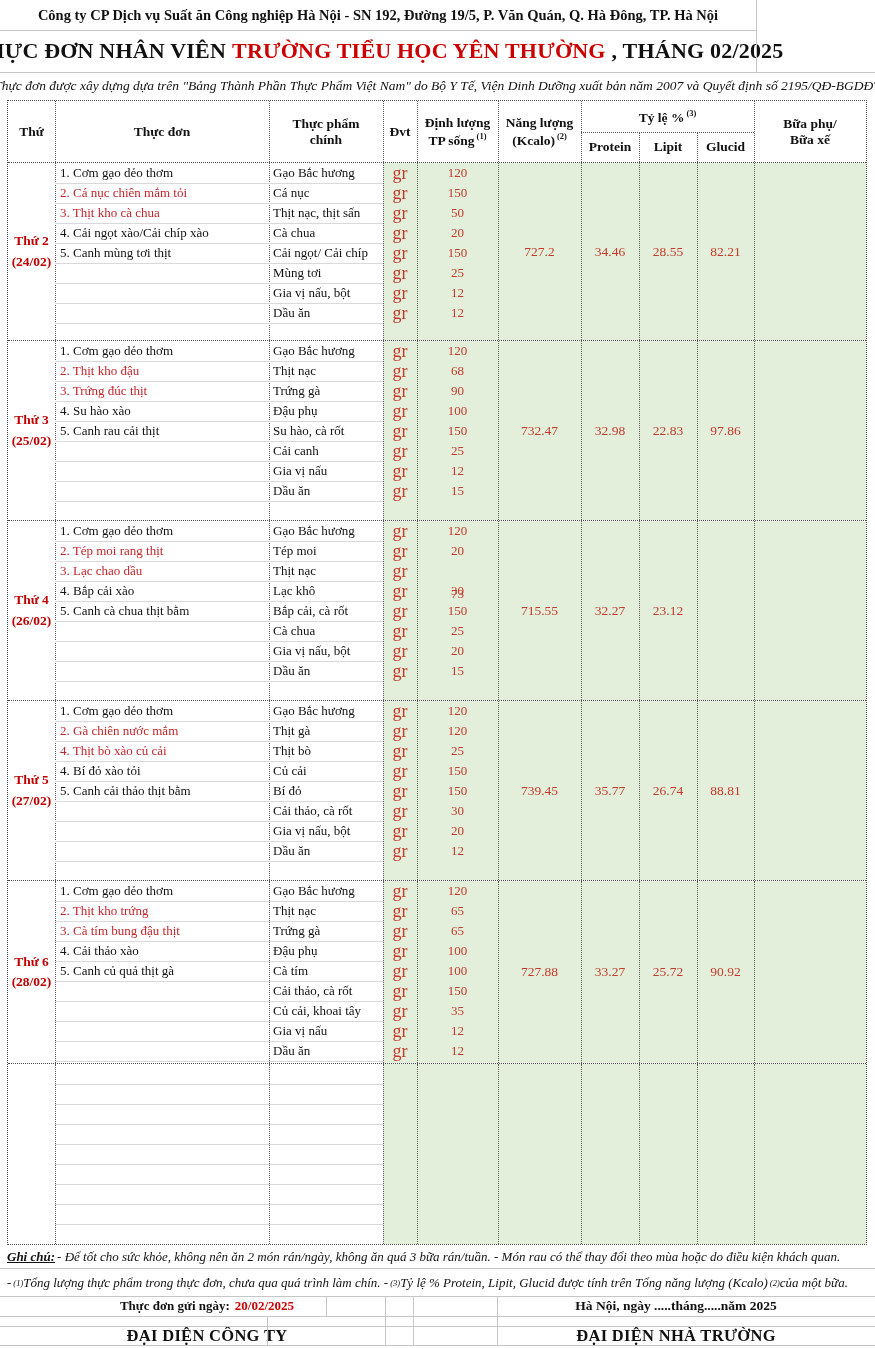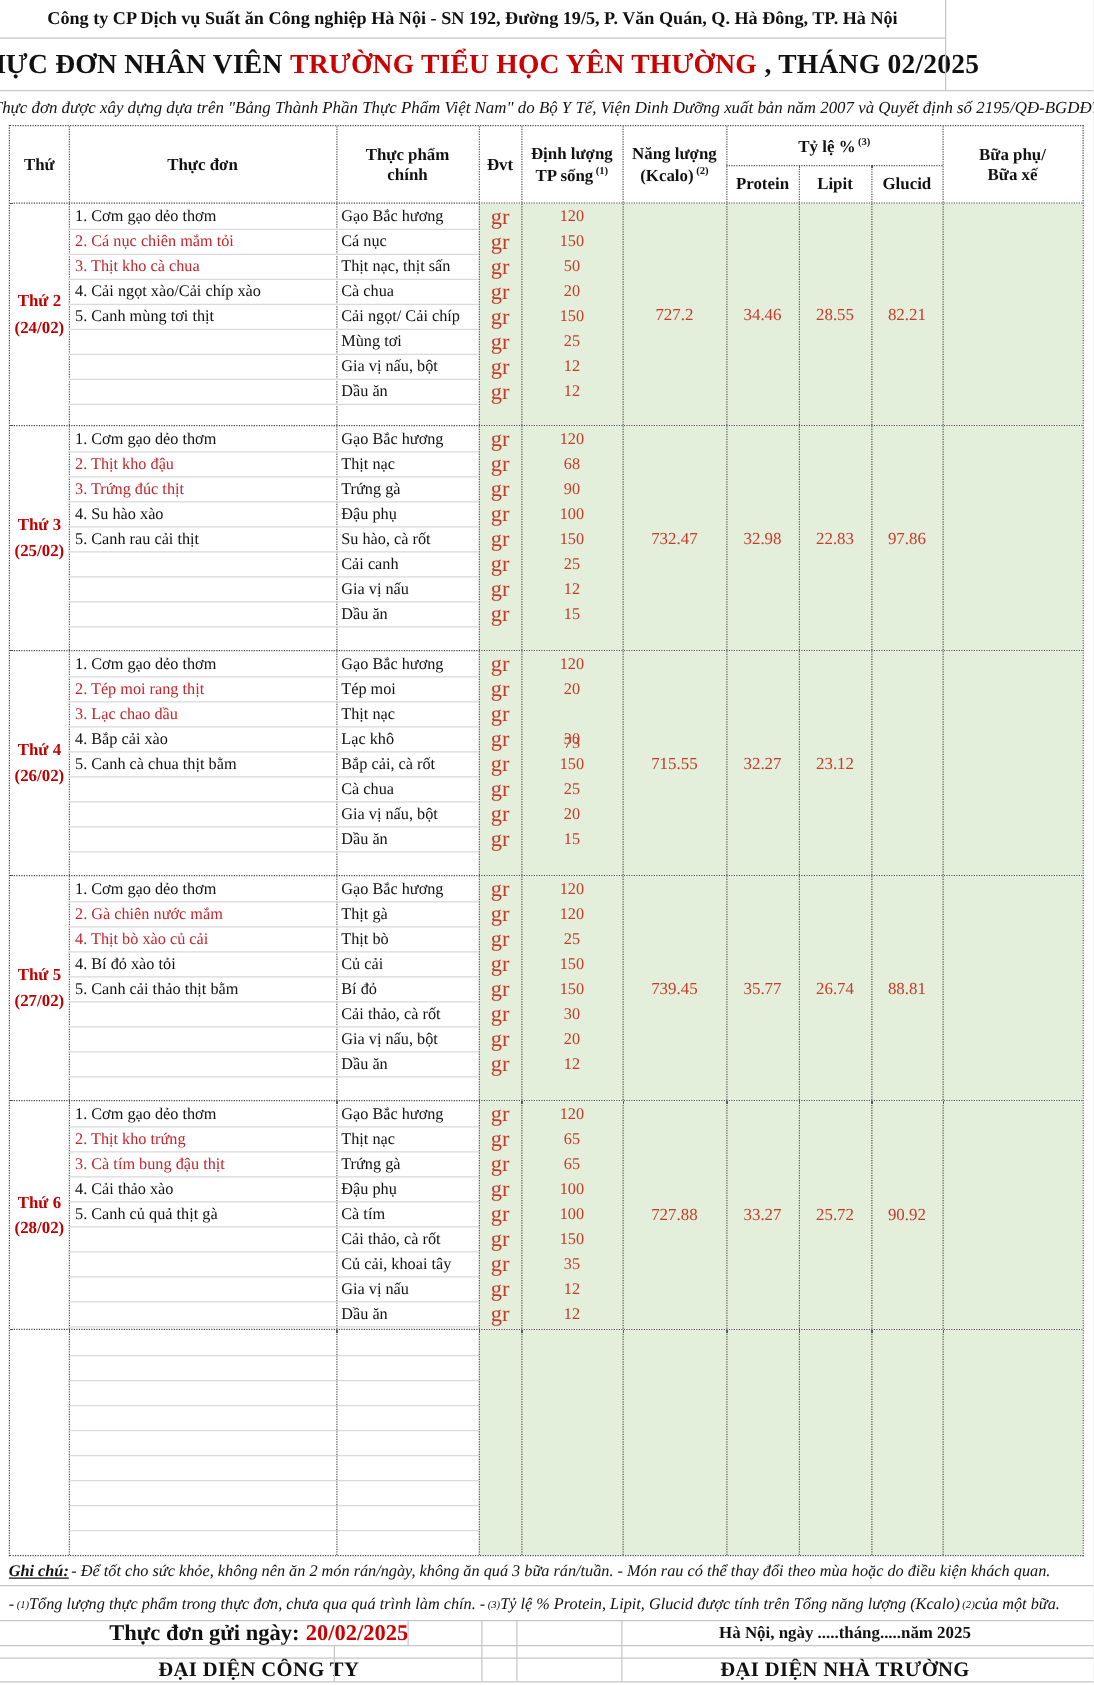--- a/index.html
+++ b/index.html
@@ -95,21 +95,21 @@
            justify-content:center; color:#c43a2b; font-size:13.5px; }
   .side-cell { left:746px; right:0; }
 
   
   .fnote { position:absolute; left:7px; width:862px; font-style:italic; font-size:13px;
            display:flex; align-items:center; white-space:nowrap; overflow:hidden; }
   .fnote1 { top:1246px; height:22px; }
   .fnote2 { top:1269px; height:27px; }
   .ghichu { text-decoration:underline; font-weight:bold; margin-right:2px; }
   .fdate-left { position:absolute; left:7px; top:1296px; width:400px; height:20px;
-                line-height:20px; text-align:center; font-weight:bold; font-size:18px; }
+                line-height:20px; text-align:center; font-weight:bold; font-size:13px; }
   .fdate-red { color:#cc0000; margin-left:5px; }
   .fdate-right { position:absolute; left:490px; top:1296px; width:372px; height:20px;
                  line-height:20px; text-align:center; font-weight:bold; font-size:13.5px; }
   .sig { position:absolute; top:1327px; height:19px; line-height:18px; text-align:center;
          font-weight:bold; font-size:16.5px; letter-spacing:.3px; }
   .sig-left  { left:7px;  width:400px; }
   .sig-right { left:490px; width:372px; }
 </style>
 </head>
 <body>

